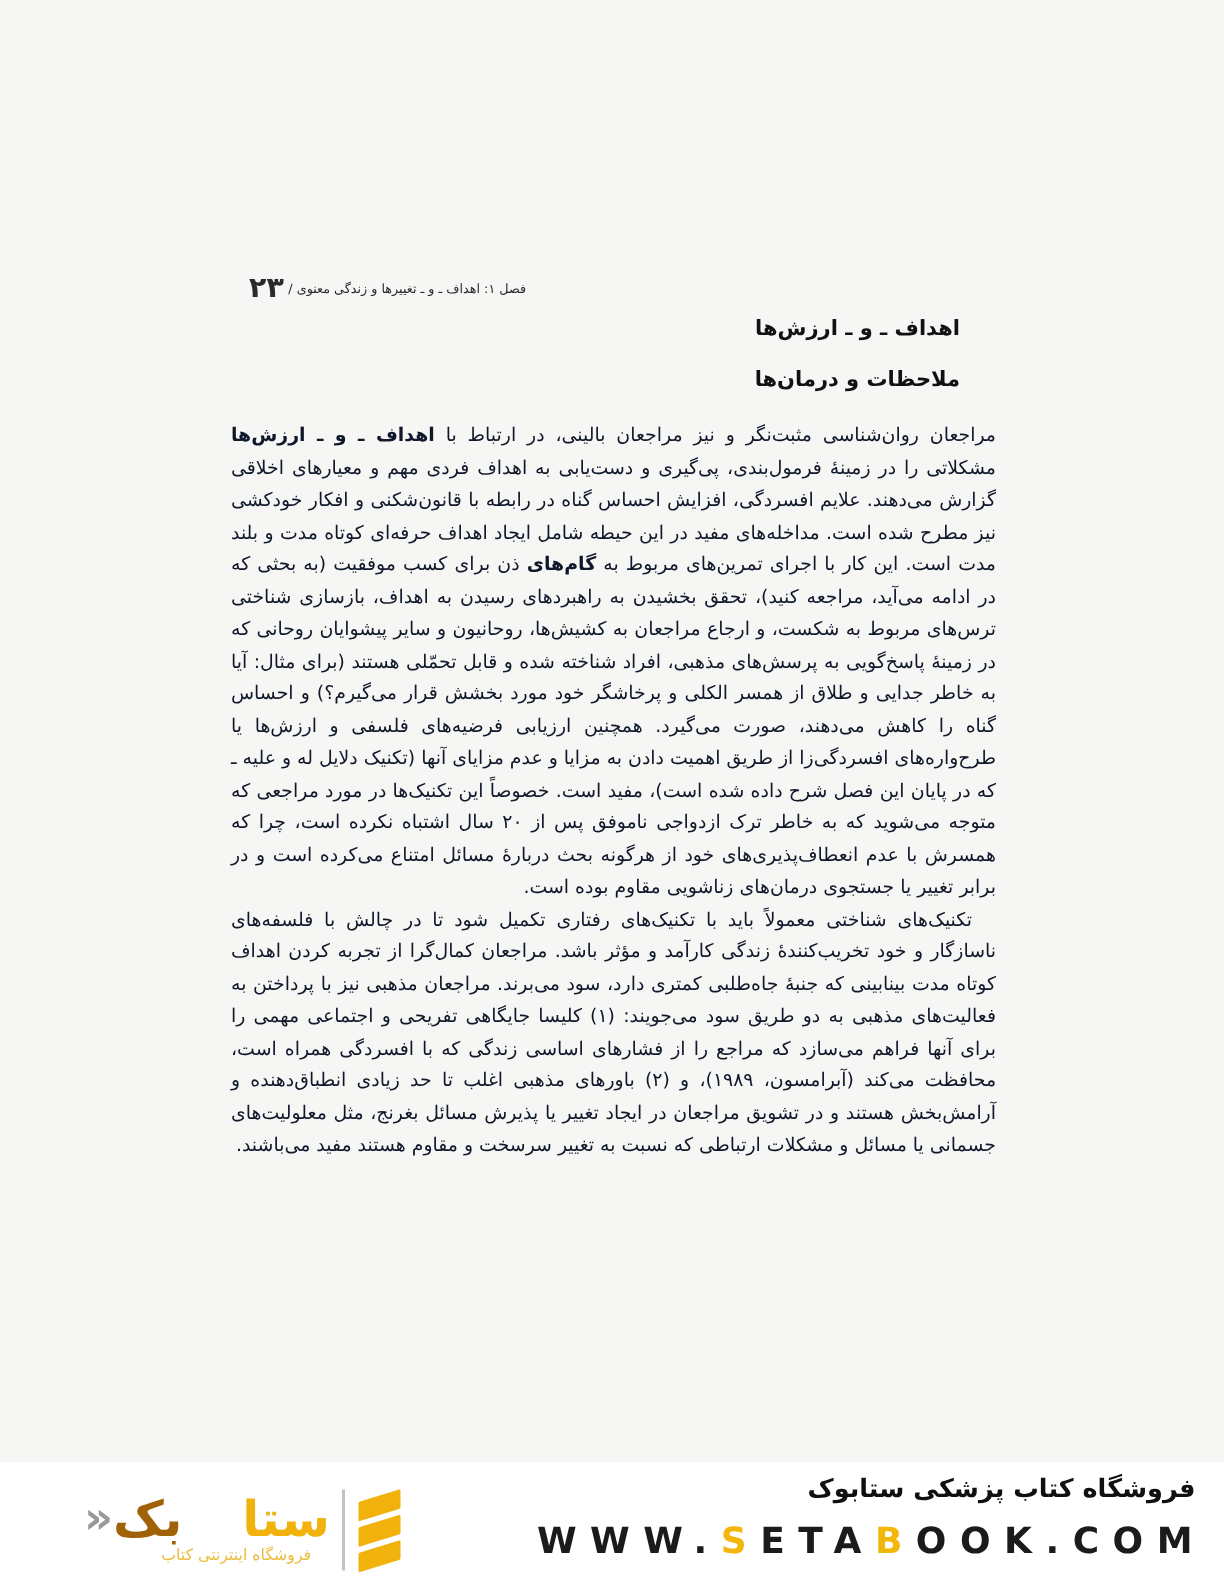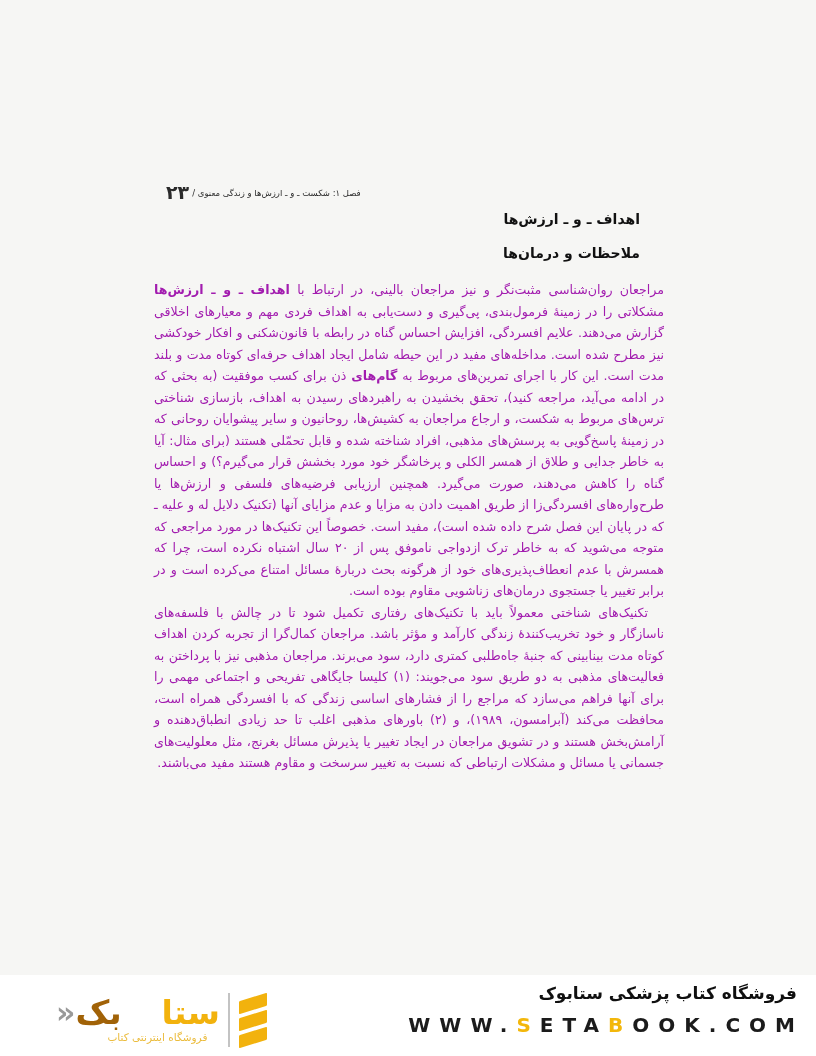--- a/index.html
+++ b/index.html
@@ -28,39 +28,39 @@
     direction:rtl;font-weight:bold;font-size:14px;color:#111;
     white-space:nowrap;
   }
   .h1{top:211px;}
   .h2{top:245px;text-align:center;}
 
   
   .article{
     position:absolute;top:279px;left:154px;width:510px;
     direction:rtl;text-align:justify;
-    font-size:12.6px;line-height:21.5px;color:#a21caf;
+    font-size:12.6px;line-height:21.5px;color:#0f172a;
   }
   .article p{margin:0;padding:0;}
   .article p.indent{text-indent:16px;}
   .seg-bold{font-weight:bold;}
 
   
   .footer{
     position:absolute;left:0;top:975px;width:816px;height:81px;
     background:#ffffff;
   }
   .store-title{
     position:absolute;right:19px;top:8px;
     direction:rtl;font-weight:bold;font-size:17px;color:#101010;
     white-space:nowrap;
   }
   .website{
     position:absolute;right:12px;top:38px;
-    font-weight:bold;font-size:20px;letter-spacing:9px;color:#1b1b1b;
+    font-weight:bold;font-size:24px;letter-spacing:9px;color:#1b1b1b;
     white-space:nowrap;direction:ltr;
   }
   .website .seg-accent{color:#F3B70B;}
 
   
   .logo{
     position:absolute;left:55px;top:18px;
     display:flex;align-items:center;gap:8px;direction:ltr;
   }
   .logo-text{display:flex;flex-direction:column;align-items:center;}
@@ -83,21 +83,21 @@
   .logo-icon .bar:nth-child(1){top:4px;}
   .logo-icon .bar:nth-child(2){top:21px;}
   .logo-icon .bar:nth-child(3){top:38px;}
 </style>
 </head>
 <body>
 
 <div class="page">
 
   <div class="running-head">
-    <span class="chapter">فصل ۱: شکست ـ و ـ ارزش‌ها و زندگی معنوی /</span>
+    <span class="chapter">فصل ۱: اهداف ـ و ـ تغییر‌ها و زندگی معنوی /</span>
     <span class="pagenum">۲۳</span>
   </div>
 
   <div class="h1">اهداف ـ و ـ ارزش‌ها</div>
   <div class="h2">ملاحظات و درمان‌ها</div>
 
   <div class="article">
     <p><span>مراجعان روان‌شناسی مثبت‌نگر و نیز مراجعان بالینی، در ارتباط با </span><span class="seg-bold">اهداف ـ و ـ ارزش‌ها</span><span> مشکلاتی را در زمینهٔ فرمول‌بندی، پی‌گیری و دست‌یابی به اهداف فردی مهم و معیارهای اخلاقی گزارش می‌دهند. علایم افسردگی، افزایش احساس گناه در رابطه با قانون‌شکنی و افکار خودکشی نیز مطرح شده است. مداخله‌های مفید در این حیطه شامل ایجاد اهداف حرفه‌ای کوتاه مدت و بلند مدت است. این کار با اجرای تمرین‌های مربوط به </span><span class="seg-bold">گام‌های</span><span> ذن برای کسب موفقیت (به بحثی که در ادامه می‌آید، مراجعه کنید)، تحقق بخشیدن به راهبردهای رسیدن به اهداف، بازسازی شناختی ترس‌های مربوط به شکست، و ارجاع مراجعان به کشیش‌ها، روحانیون و سایر پیشوایان روحانی که در زمینهٔ پاسخ‌گویی به پرسش‌های مذهبی، افراد شناخته شده و قابل تحمّلی هستند (برای مثال: آیا به خاطر جدایی و طلاق از همسر الکلی و پرخاشگر خود مورد بخشش قرار می‌گیرم؟) و احساس گناه را کاهش می‌دهند، صورت می‌گیرد. همچنین ارزیابی فرضیه‌های فلسفی و ارزش‌ها یا طرح‌واره‌های افسردگی‌زا از طریق اهمیت دادن به مزایا و عدم مزایای آنها (تکنیک دلایل له و علیه ـ که در پایان این فصل شرح داده شده است)، مفید است. خصوصاً این تکنیک‌ها در مورد مراجعی که متوجه می‌شوید که به خاطر ترک ازدواجی ناموفق پس از ۲۰ سال اشتباه نکرده است، چرا که همسرش با عدم انعطاف‌پذیری‌های خود از هرگونه بحث دربارهٔ مسائل امتناع می‌کرده است و در برابر تغییر یا جستجوی درمان‌های زناشویی مقاوم بوده است.</span></p>
     <p class="indent"><span>تکنیک‌های شناختی معمولاً باید با تکنیک‌های رفتاری تکمیل شود تا در چالش با فلسفه‌های ناسازگار و خود تخریب‌کنندهٔ زندگی کارآمد و مؤثر باشد. مراجعان کمال‌گرا از تجربه کردن اهداف کوتاه مدت بینابینی که جنبهٔ جاه‌طلبی کمتری دارد، سود می‌برند. مراجعان مذهبی نیز با پرداختن به فعالیت‌های مذهبی به دو طریق سود می‌جویند: (۱) کلیسا جایگاهی تفریحی و اجتماعی مهمی را برای آنها فراهم می‌سازد که مراجع را از فشارهای اساسی زندگی که با افسردگی همراه است، محافظت می‌کند (آبرامسون، ۱۹۸۹)، و (۲) باورهای مذهبی اغلب تا حد زیادی انطباق‌دهنده و آرامش‌بخش هستند و در تشویق مراجعان در ایجاد تغییر یا پذیرش مسائل بغرنج، مثل معلولیت‌های جسمانی یا مسائل و مشکلات ارتباطی که نسبت به تغییر سرسخت و مقاوم هستند مفید می‌باشند.</span></p>
   </div>

